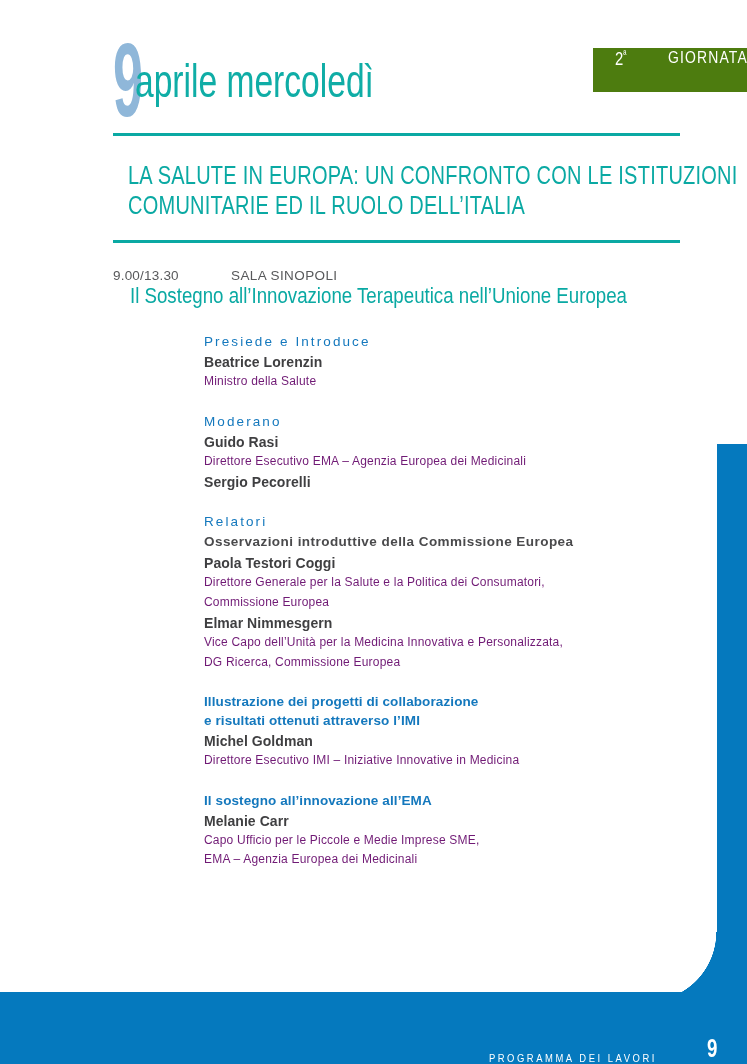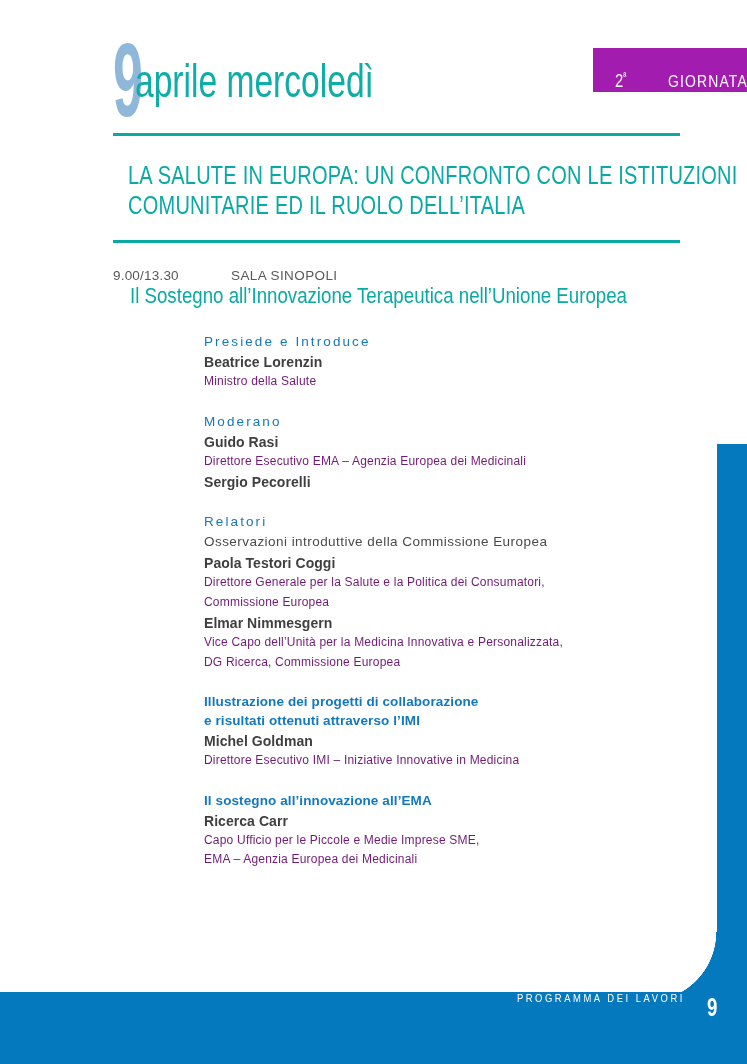--- a/index.html
+++ b/index.html
@@ -53,21 +53,22 @@
     width: 747px;
     height: 72px;
     background: #0579be;
   }
   .footer-inner {
     position: absolute;
     right: 0;
     top: 0;
     height: 72px;
     display: flex;
-    align-items: flex-start;
+    align-items: flex-end;
+    gap: 28px;
   }
   .footer-label {
     color: #ffffff;
     font-size: 11.5px;
     letter-spacing: 3.1px;
     font-weight: 400;
     font-stretch: condensed;
     transform: scaleX(0.82);
     transform-origin: right center;
     white-space: nowrap;
@@ -122,23 +123,23 @@
     white-space: nowrap;
   }
 
   
   .badge {
     position: absolute;
     left: 593px;
     top: 48px;
     width: 154px;
     height: 44px;
-    background: #a21caf;
+    background: #4d7c0f;
     display: flex;
-    align-items: flex-end;
+    align-items: flex-start;
   }
   .badge-num {
     color: #ffffff;
     font-size: 19px;
     font-weight: 400;
     margin-left: 22px;
     transform: scaleX(0.78);
     transform-origin: left center;
     white-space: nowrap;
   }
@@ -240,21 +241,21 @@
   .subhead-blue {
     color: #1478bd;
     font-size: 13.5px;
     font-weight: 700;
     line-height: 19px;
     letter-spacing: 0.1px;
   }
   .subhead-dark {
     color: #4a4a4c;
     font-size: 13.5px;
-    font-weight: 400;
+    font-weight: 700;
     line-height: 20px;
     letter-spacing: 0.45px;
   }
   .person-name {
     color: #3f3f41;
     font-size: 14px;
     font-weight: 700;
     line-height: 20px;
     letter-spacing: 0.05px;
     margin-top: 1px;
@@ -325,21 +326,21 @@
         <div class="person-aff">DG Ricerca, Commissione Europea</div>
       </div>
       <div class="block">
         <div class="subhead-blue">Illustrazione dei progetti di collaborazione</div>
         <div class="subhead-blue">e risultati ottenuti attraverso l’IMI</div>
         <div class="person-name">Michel Goldman</div>
         <div class="person-aff">Direttore Esecutivo IMI – Iniziative Innovative in Medicina</div>
       </div>
       <div class="block">
         <div class="subhead-blue">Il sostegno all’innovazione all’EMA</div>
-        <div class="person-name">Ricerca Carr</div>
+        <div class="person-name">Melanie Carr</div>
         <div class="person-aff">Capo Ufficio per le Piccole e Medie Imprese SME,</div>
         <div class="person-aff">EMA – Agenzia Europea dei Medicinali</div>
       </div>
     </div>
 
   <div class="footer">
     <div class="footer-inner">
       <div class="footer-label">PROGRAMMA DEI LAVORI</div>
       <div class="footer-page">9</div>
     </div>

